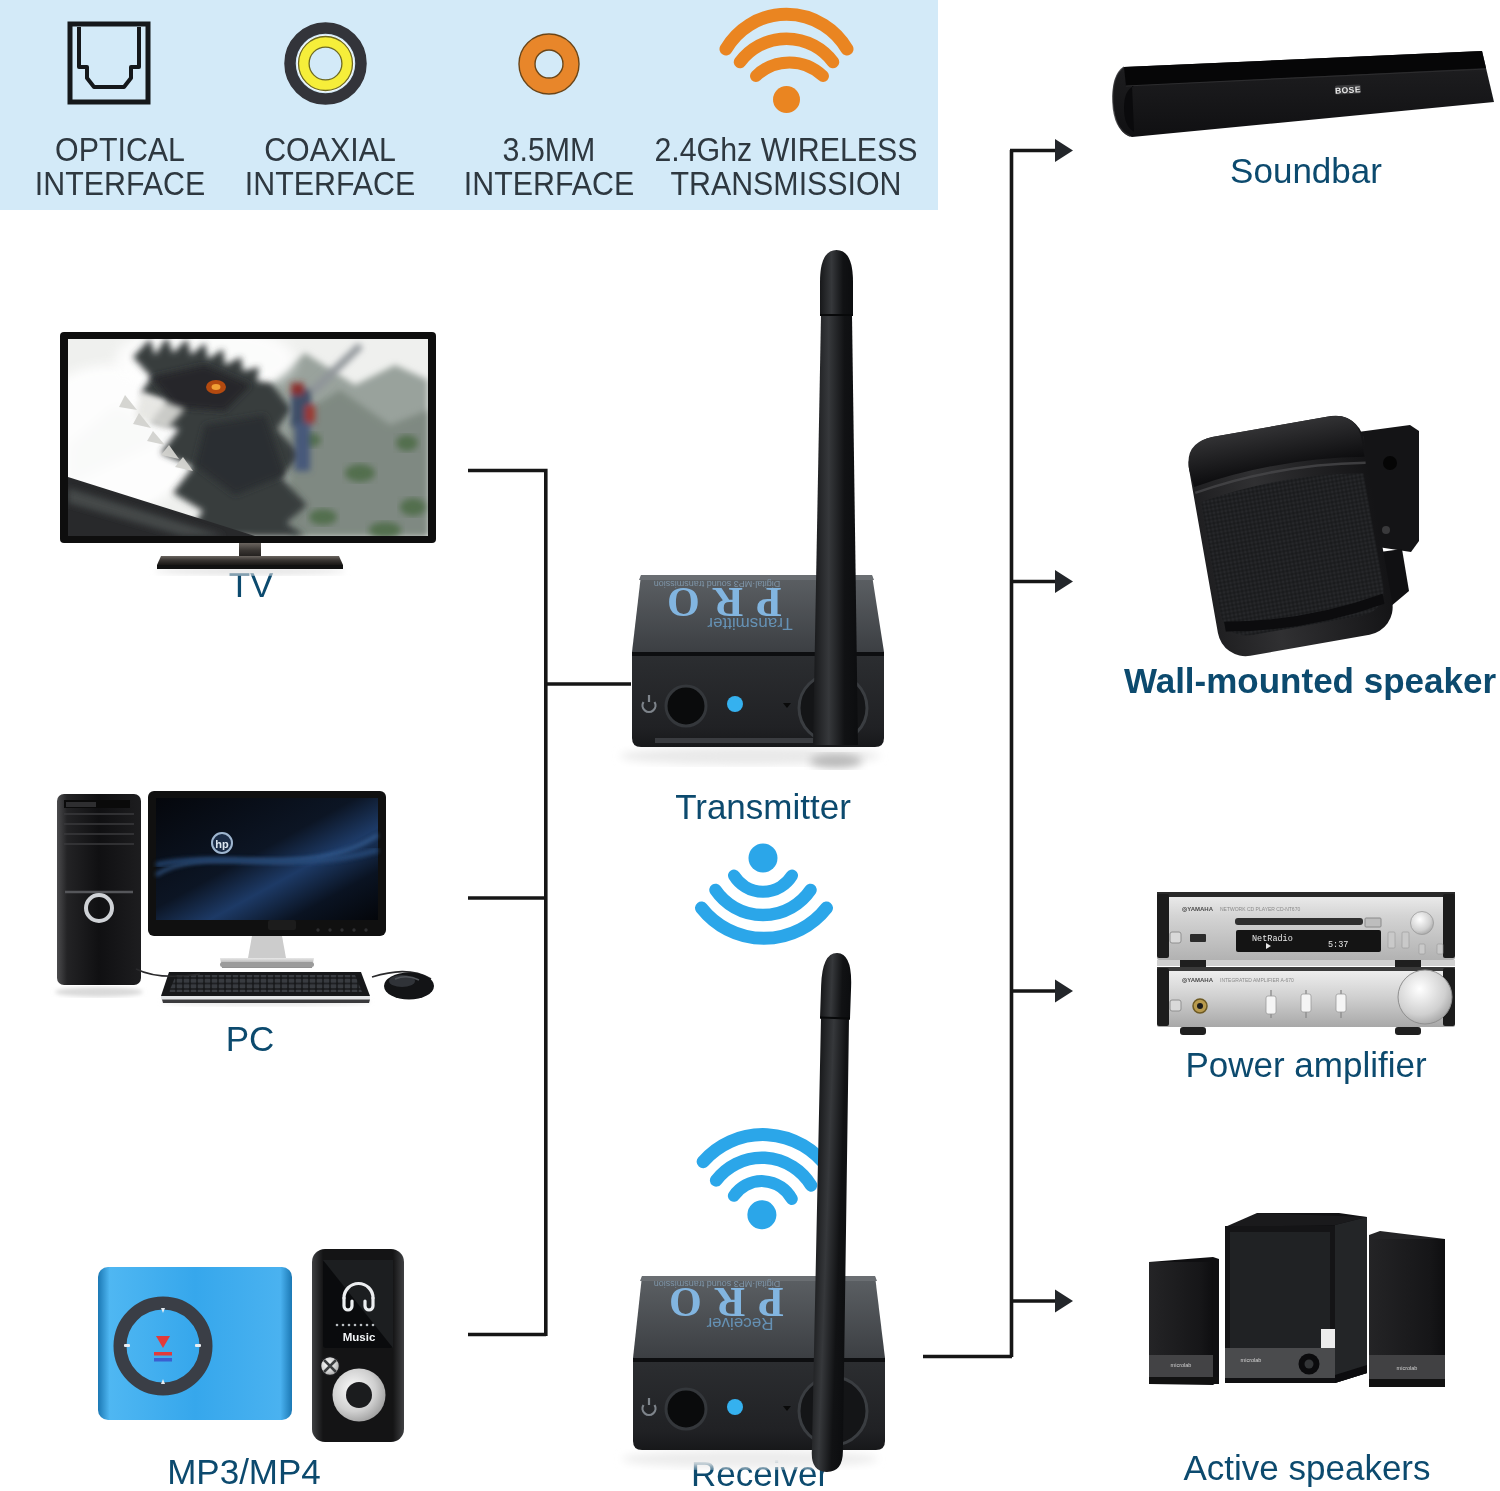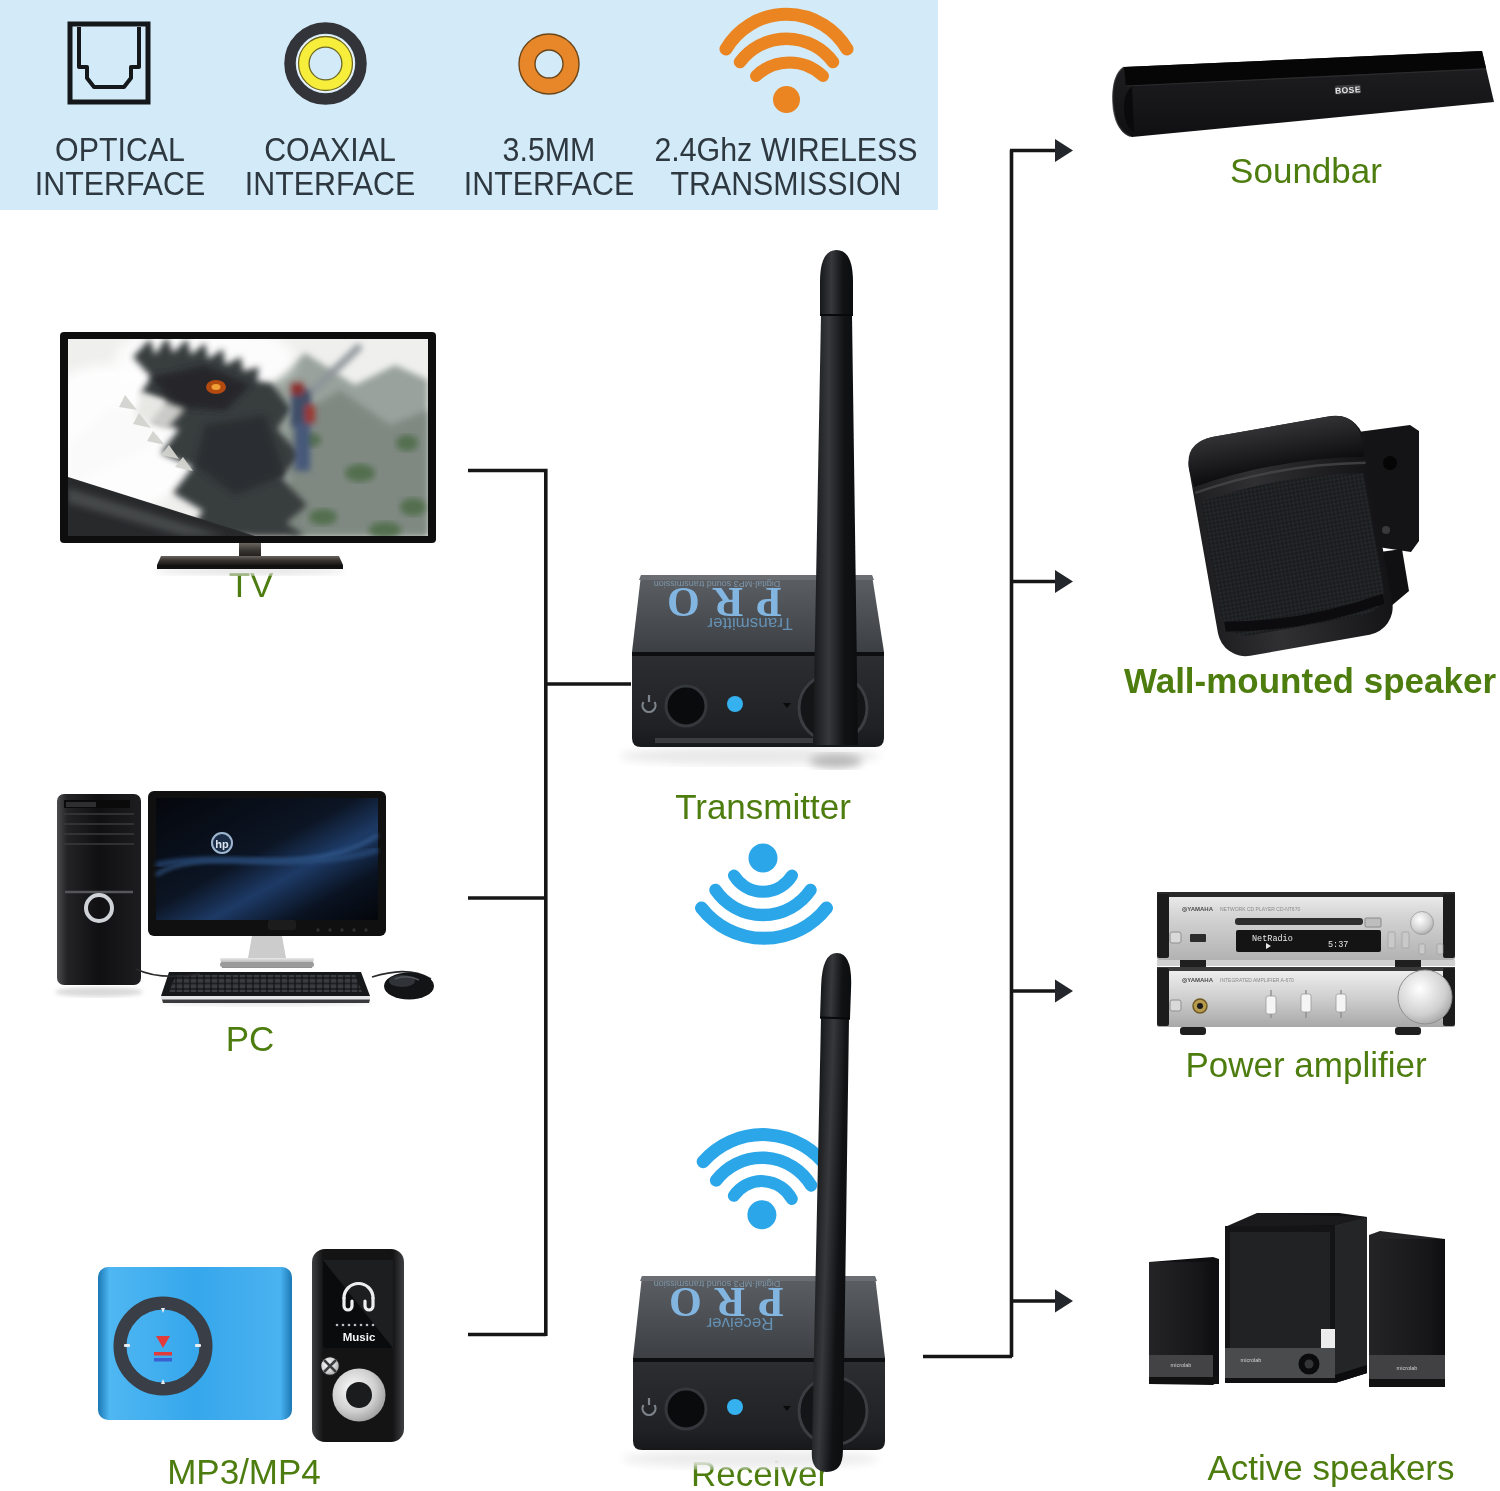--- a/index.html
+++ b/index.html
@@ -1,19 +1,19 @@
 <!DOCTYPE html>
 <html><head>
 <meta charset="utf-8">
 <style>
   html,body{margin:0;padding:0;}
   body{width:1500px;height:1491px;background:#ffffff;position:relative;overflow:hidden;
        font-family:"Liberation Sans", sans-serif;-webkit-font-smoothing:antialiased;}
   .abs{position:absolute;}
-  .lbl{position:absolute;color:#4d7c0f;font-size:35px;line-height:1;white-space:nowrap;
+  .lbl{position:absolute;color:#0c4a6e;font-size:35px;line-height:1;white-space:nowrap;
        transform:translateX(-50%);}
   .blbl{position:absolute;color:#2e3840;font-size:33px;line-height:34px;text-align:center;
         transform:translateX(-50%) scaleX(0.92);white-space:nowrap;}
 </style>
 </head>
 <body>
 
 <div class="abs" style="left:0;top:0;width:938px;height:210px;background:#d3eaf8;"></div>
 
 <svg class="abs" style="left:0;top:0;" width="938" height="210" viewBox="0 0 938 210">
@@ -67,21 +67,21 @@
 </svg>
 
 <div class="lbl" style="left:251px;top:567px;">TV</div>
 <div class="lbl" style="left:250px;top:1021px;text-align:center;">PC</div>
 <div class="lbl" style="left:244px;top:1454px;">MP3/MP4</div>
 <div class="lbl" style="left:763px;top:789px;">Transmitter</div>
 <div class="lbl" style="left:760px;top:1456px;">Receiver</div>
 <div class="lbl" style="left:1306px;top:153px;">Soundbar</div>
 <div class="lbl" style="left:1310px;top:663px;font-weight:bold;">Wall-mounted speaker</div>
 <div class="lbl" style="left:1306px;top:1047px;">Power amplifier</div>
-<div class="lbl" style="left:1307px;top:1450px;margin-left:24px;">Active speakers</div>
+<div class="lbl" style="left:1307px;top:1450px;">Active speakers</div>
 
 <svg class="abs" style="left:690px;top:838px;" width="150" height="120" viewBox="0 0 150 120">
   <circle cx="73" cy="20" r="14.5" fill="#2ba6e9"></circle>
   <g stroke="#2ba6e9" fill="none" stroke-linecap="round">
     <path d="M 44,37.5 A 34 34 0 0 0 102,37.5" stroke-width="12"></path>
     <path d="M 25.5,52 A 57.5 57.5 0 0 0 120.5,52" stroke-width="12.5"></path>
     <path d="M 11.5,70 A 79.5 79.5 0 0 0 136.5,70" stroke-width="13"></path>
   </g>
 </svg>
 <svg class="abs" style="left:691px;top:1115px;" width="150" height="120" viewBox="0 0 150 120">

